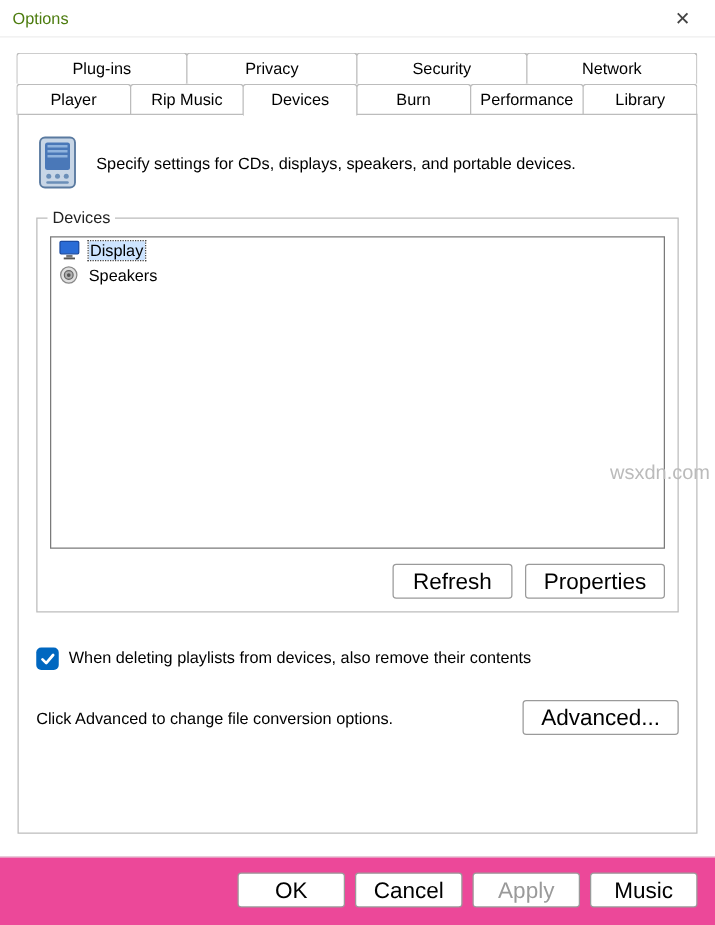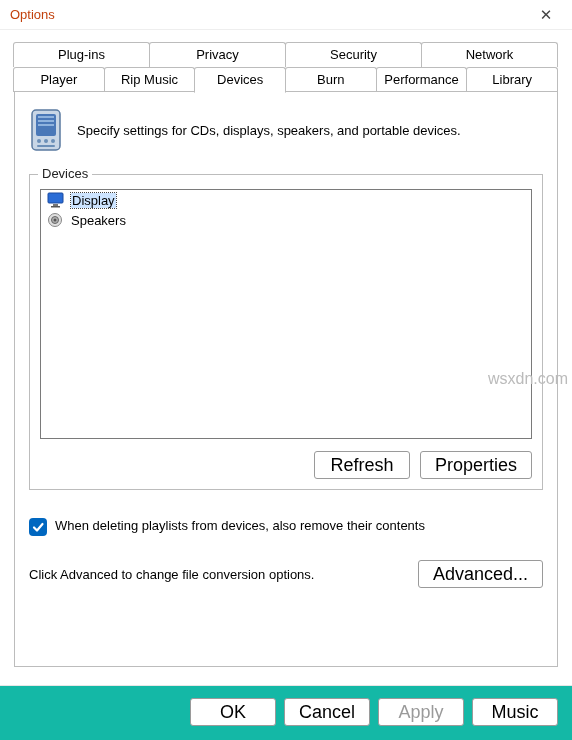--- a/index.html
+++ b/index.html
@@ -13,21 +13,21 @@
       color: #000;
     }
     .titlebar {
       display: flex;
       align-items: center;
       justify-content: space-between;
       height: 30px;
       padding: 0 8px 0 10px;
       border-bottom: 1px solid #eee;
     }
-    .titlebar-title { color: #c2410c; font-size: 13px; }
+    .titlebar-title { color: #4d7c0f; font-size: 13px; }
     .close-x {
       width: 36px;
       height: 24px;
       display: flex;
       align-items: center;
       justify-content: center;
       color: #444;
       font-size: 15px;
       cursor: pointer;
     }
@@ -164,21 +164,21 @@
       margin-top: 0;
     }
     .footer-buttons {
       display: flex;
       justify-content: flex-end;
       gap: 8px;
       padding: 12px 14px 14px 14px;
       border-top: 1px solid #e6e6e6;
       position: absolute;
       bottom: 0; left: 0; right: 0;
-      background: #14b8a6;
+      background: #ec4899;
     }
     .footer-buttons .btn { min-width: 86px; }
     .watermark {
       position: absolute;
       right: 4px;
       top: 370px;
       font-size: 16px;
       color: #bbb;
       writing-mode: horizontal-tb;
       transform: rotate(0);

